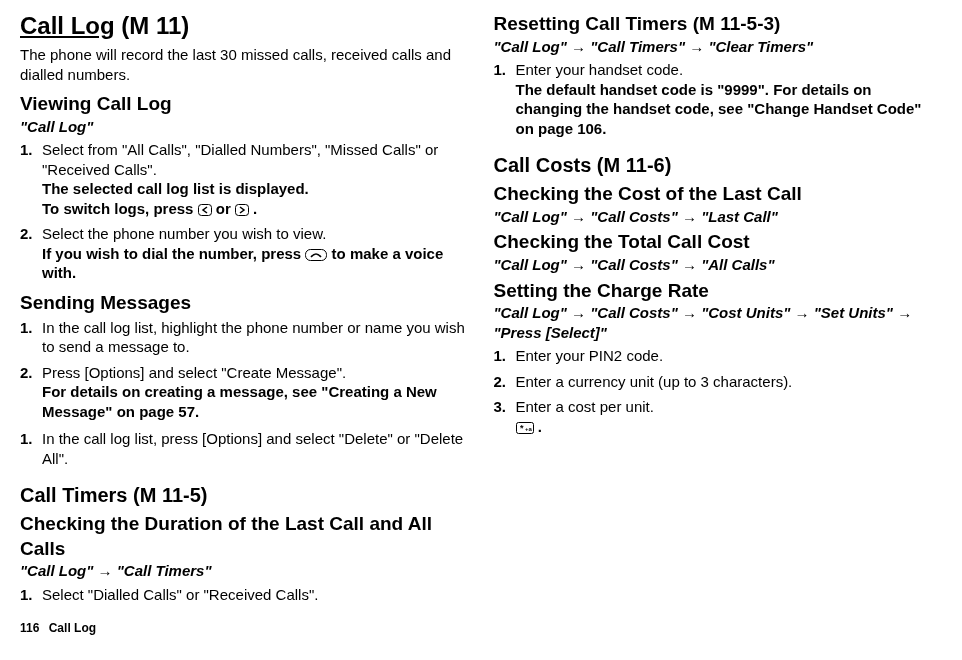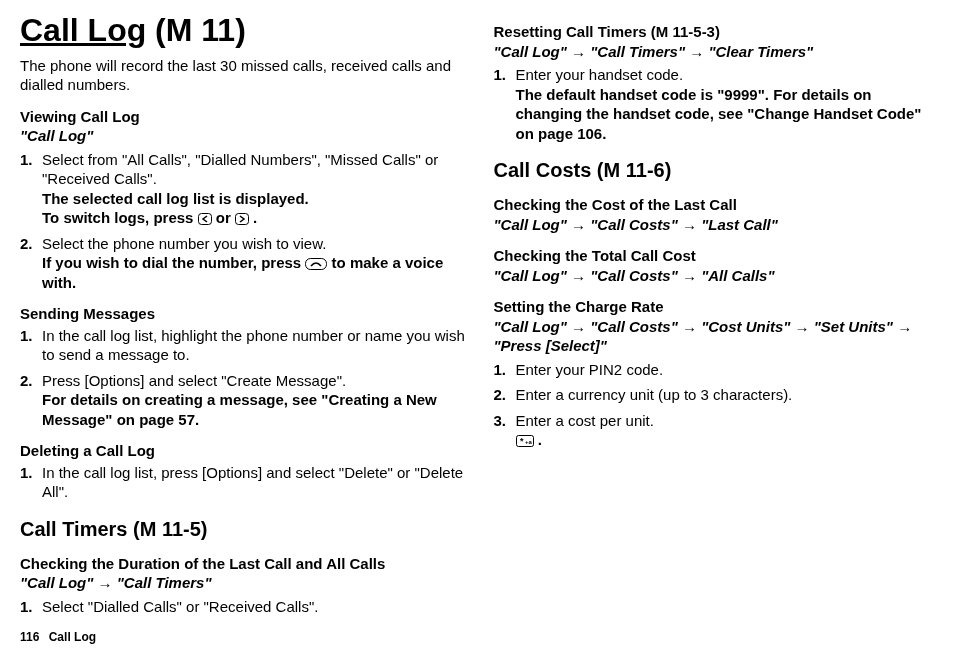--- a/index.html
+++ b/index.html
@@ -18,38 +18,38 @@
       line-height: 1.3;
     }
     .page {
       display: flex;
       gap: 25px;
     }
     .col {
       flex: 1;
     }
     .section-title {
-      font-size: 32px;
+      font-size: 24px;
       font-weight: bold;
       margin-bottom: 4px;
     }
     .section-title .underline {
       text-decoration: underline;
     }
     .section-title .menu-code {
       text-decoration: none;
     }
     .intro {
       font-size: 15px;
       margin-bottom: 8px;
     }
     .subheading {
-      font-size: 15px;
-      font-weight: bold;
-      margin-top: 12px;
+      font-size: 19px;
+      font-weight: bold;
+      margin-top: 2px;
     }
     .menu-path {
       font-style: italic;
       font-weight: bold;
       font-size: 15px;
       margin-bottom: 4px;
     }
     .italic-note {
       font-style: italic;
       font-size: 15px;
@@ -87,21 +87,21 @@
       display: block;
     }
     .subsection-title {
       font-size: 20px;
       font-weight: bold;
       margin-top: 14px;
       margin-bottom: 4px;
     }
     .footer {
       position: absolute;
-      bottom: 14px;
+      bottom: 23px;
       left: 20px;
       font-size: 12px;
       font-weight: bold;
     }
     .footer .pnum {
       font-weight: bold;
     }
     .footer .ptitle {
       font-weight: bold;
       margin-left: 6px;
@@ -160,21 +160,20 @@
     <ol>
       <li>
         <span>In the call log list, highlight the phone number or name you wish to send a message to.</span>
       </li>
       <li>
         <span>Press [Options] and select "Create Message".</span>
         <span class="sub">For details on creating a message, see "Creating a New Message" on page 57.</span>
       </li>
     </ol>
 
-    <div class="subheading">Deleting a Call Log</div>
     <ol>
       <li>
         <span>In the call log list, press [Options] and select "Delete" or "Delete All".</span>
       </li>
     </ol>
 
     <div class="subsection-title">Call Timers (M 11-5)</div>
     <div class="subheading">Checking the Duration of the Last Call and All Calls</div>
     <div class="menu-path">
       <span>"Call Log" <span class="arrow">→</span> "Call Timers"</span>

